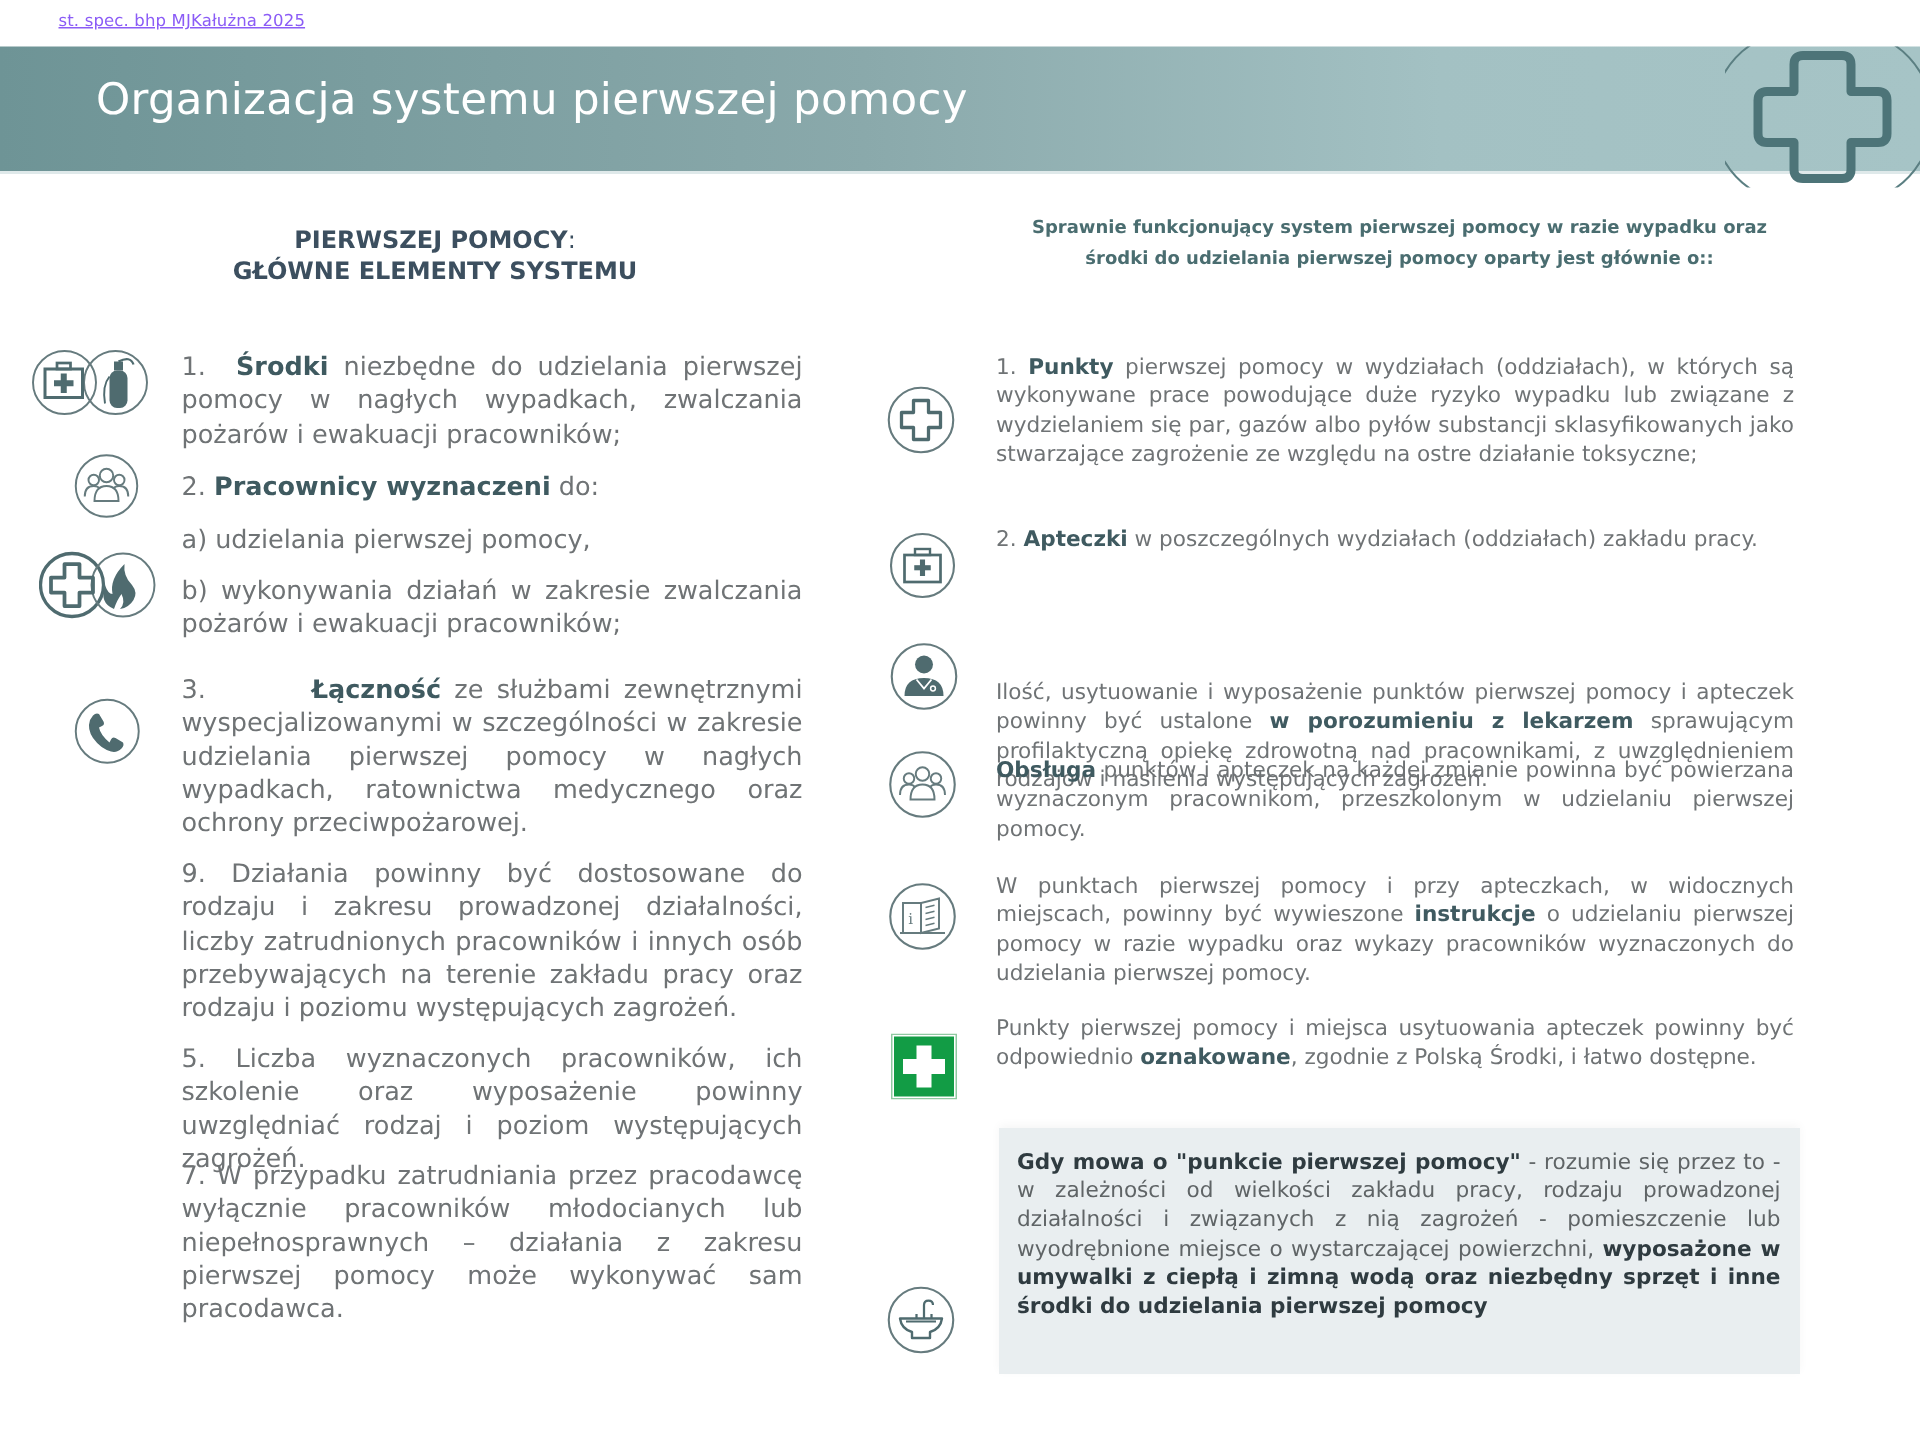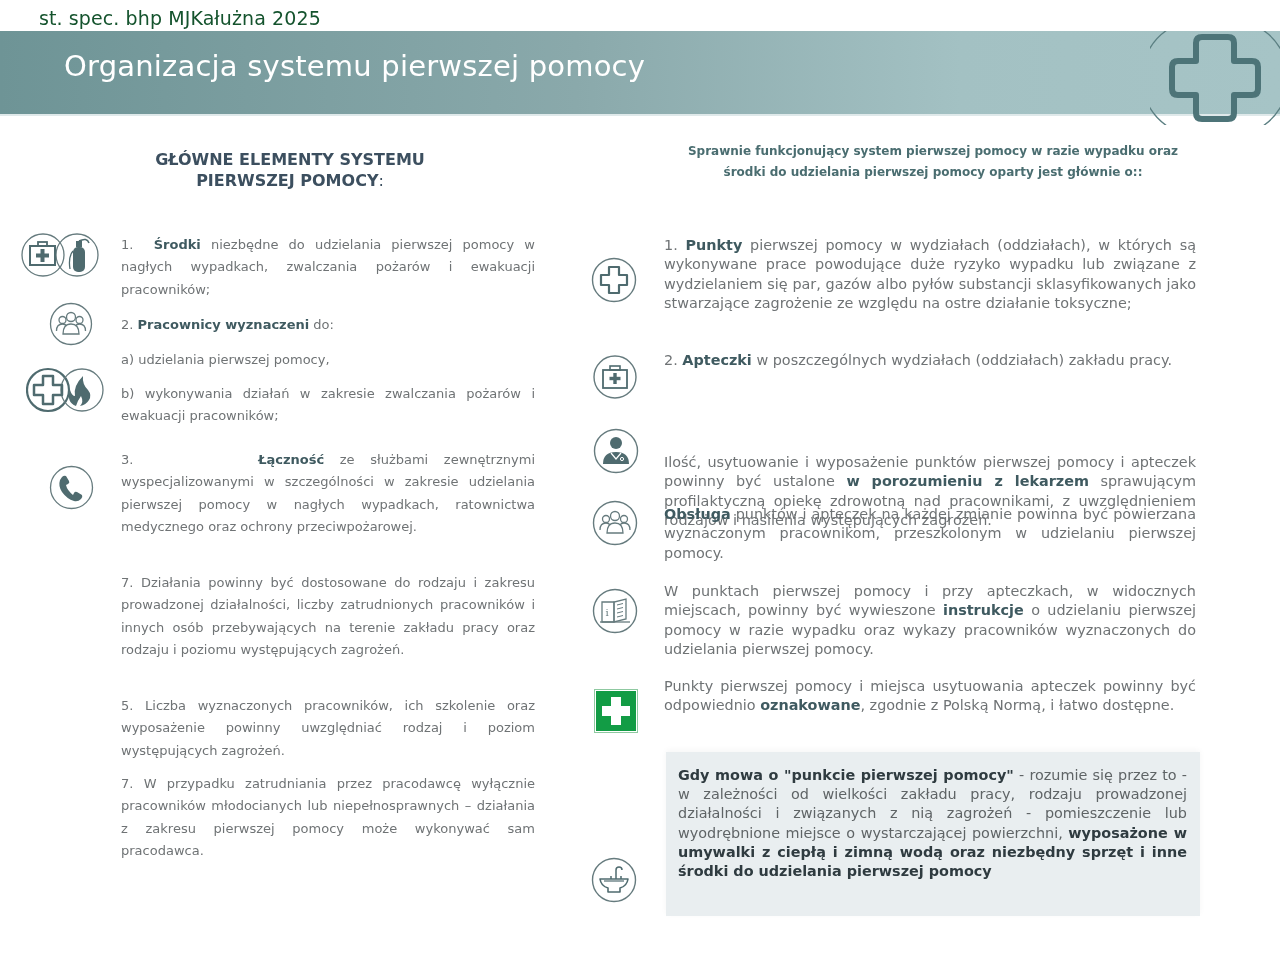--- a/index.html
+++ b/index.html
@@ -5,21 +5,21 @@
     html, body { margin: 0; padding: 0; }
     body {
       width: 1280px; height: 960px; overflow: hidden;
       background: #ffffff;
       font-family: "DejaVu Sans", sans-serif;
       color: #6b7072;
       position: relative;
     }
     .author {
       position: absolute; left: 39px; top: 7px;
-      font-size: 19px; color: #14532d; letter-spacing: 0.1px;
+      font-size: 11px; color: #8b5cf6; letter-spacing: 0.1px; text-decoration: underline;
     }
     .banner {
       position: absolute; left: 0; top: 31px; width: 1280px; height: 83px;
       background: linear-gradient(90deg, #6e9496 0%, #8aa9ab 45%, #a3c1c3 75%, #a6c4c6 100%);
       border-bottom: 2px solid #dfe9ea;
     }
     .banner-title {
       position: absolute; left: 64px; top: 18px;
       font-size: 29px; font-weight: 400; color: #ffffff; letter-spacing: 0.2px;
       font-family: "DejaVu Sans", sans-serif;
@@ -28,21 +28,21 @@
 
     .col-heading {
       position: absolute; text-align: center; font-weight: bold;
       color: #3e5d66; font-size: 16px; line-height: 21px;
     }
     .left-heading { left: 120px; width: 340px; top: 149px; color: #3c4f5f; }
     .left-heading .colon { font-weight: normal; }
     .right-heading { left: 668px; width: 530px; top: 141px; color: #4a6d70; font-size: 12px; }
 
     .para {
-      position: absolute; font-size: 13px; line-height: 22.3px;
+      position: absolute; font-size: 17px; line-height: 22.3px;
       text-align: justify; color: #6f7375;
     }
     .para b { color: #3f5a60; font-weight: bold; }
     .left .para { left: 121px; width: 414px; }
     .right .para { left: 664px; width: 532px; font-size: 14.4px; line-height: 19.4px; }
     .lastline-left { text-align-last: left; }
 
     .icon { position: absolute; }
     .icon svg { display: block; }
 
@@ -67,22 +67,22 @@
     <svg width="130" height="94" viewBox="0 0 130 94">
       <path d="M22 -4 A 58 58 0 0 0 22 98" fill="none" stroke="#5b7f82" stroke-width="1.3"></path>
       <path d="M108 -4 A 58 58 0 0 1 108 98" fill="none" stroke="#5b7f82" stroke-width="1.3"></path>
       <path d="M52 6 h26 q6 0 6 6 v18 h18 q6 0 6 6 v22 q0 6 -6 6 h-18 v18 q0 6 -6 6 h-26 q-6 0 -6 -6 v-18 h-18 q-6 0 -6 -6 v-22 q0 -6 6 -6 h18 v-18 q0 -6 6 -6 z" fill="none" stroke="#4d7478" stroke-width="6" stroke-linejoin="round"></path>
     </svg>
   </div>
 </div>
 
 <div class="left">
   <div class="col-heading left-heading">
+    <div><span>PIERWSZEJ POMOCY</span><span class="colon">:</span></div>
     <div>GŁÓWNE ELEMENTY SYSTEMU</div>
-    <div><span>PIERWSZEJ POMOCY</span><span class="colon">:</span></div>
   </div>
 
   <div class="icon" style="left:21px; top:231px;">
     <svg width="80" height="48" viewBox="0 0 80 48">
       <circle cx="22" cy="24" r="21" fill="none" stroke="#667b7e" stroke-width="1.3"></circle>
       <circle cx="56" cy="24" r="21" fill="none" stroke="#667b7e" stroke-width="1.3"></circle>
       <rect x="9" y="15" width="25" height="19" fill="none" stroke="#4f6b6f" stroke-width="2"></rect>
       <rect x="17" y="11" width="9" height="4" fill="none" stroke="#4f6b6f" stroke-width="1.8"></rect>
       <rect x="19.5" y="18" width="4" height="13" fill="#4f6b6f"></rect>
       <rect x="15" y="22.5" width="13" height="4" fill="#4f6b6f"></rect>
@@ -130,21 +130,21 @@
     <svg width="45" height="45" viewBox="0 0 45 45">
       <circle cx="22.5" cy="22.5" r="21" fill="none" stroke="#667b7e" stroke-width="1.3"></circle>
       <path d="M13 12 q2 -2 4 -1 l3 5 q1 2 -1 3 l-2 1 q1 5 7 10 l1 -2 q1 -2 3 -1 l5 3 q1 2 -1 4 q-3 3 -7 2 q-7 -2 -12 -9 q-4 -6 -2 -12 z" fill="#4f6b6f"></path>
     </svg>
   </div>
   <div class="para" style="top:449px;">
     <span>3.</span>&nbsp;&nbsp;&nbsp;&nbsp;&nbsp;&nbsp;&nbsp;&nbsp;<b>Łączność</b><span> ze służbami zewnętrznymi wyspecjalizowanymi w szczególności w zakresie udzielania pierwszej pomocy w nagłych wypadkach, ratownictwa medycznego oraz ochrony przeciwpożarowej.</span>
   </div>
 
   <div class="para" style="top:572px;">
-    <span>7. Działania powinny być dostosowane do rodzaju i zakresu prowadzonej działalności, liczby zatrudnionych pracowników i innych osób przebywających na terenie zakładu pracy oraz rodzaju i poziomu występujących zagrożeń.</span>
+    <span>9. Działania powinny być dostosowane do rodzaju i zakresu prowadzonej działalności, liczby zatrudnionych pracowników i innych osób przebywających na terenie zakładu pracy oraz rodzaju i poziomu występujących zagrożeń.</span>
   </div>
   <div class="para" style="top:695px;">
     <span>5. Liczba wyznaczonych pracowników, ich szkolenie oraz wyposażenie powinny uwzględniać rodzaj i poziom występujących zagrożeń.</span>
   </div>
   <div class="para" style="top:773px;">
     <span>7. W przypadku zatrudniania przez pracodawcę wyłącznie pracowników młodocianych lub niepełnosprawnych – działania z zakresu pierwszej pomocy może wykonywać sam pracodawca.</span>
   </div>
 </div>
 
 <div class="right">
@@ -217,21 +217,21 @@
 
   <div class="icon" style="left:594px; top:689px;">
     <svg width="44" height="44" viewBox="0 0 44 44">
       <rect x="0.5" y="0.5" width="43" height="43" fill="#ffffff" stroke="#8fc9a1" stroke-width="1"></rect>
       <rect x="2" y="2" width="40" height="40" fill="#129c45"></rect>
       <rect x="17" y="8" width="10" height="28" fill="#ffffff"></rect>
       <rect x="8" y="17" width="28" height="10" fill="#ffffff"></rect>
     </svg>
   </div>
   <div class="para lastline-left" style="top:677px;">
-    <span>Punkty pierwszej pomocy i miejsca usytuowania apteczek powinny być odpowiednio </span><b>oznakowane</b><span>, zgodnie z Polską Normą, i łatwo dostępne.</span>
+    <span>Punkty pierwszej pomocy i miejsca usytuowania apteczek powinny być odpowiednio </span><b>oznakowane</b><span>, zgodnie z Polską Środki, i łatwo dostępne.</span>
   </div>
 
   <div class="definition-box">
     <div class="def-text">
       <b>Gdy mowa o  "punkcie pierwszej pomocy"</b><span> - rozumie się przez to - w zależności od wielkości zakładu pracy, rodzaju prowadzonej działalności i związanych z nią zagrożeń - pomieszczenie lub wyodrębnione miejsce o wystarczającej powierzchni, </span><b>wyposażone w umywalki z ciepłą i zimną wodą oraz niezbędny sprzęt i inne środki do udzielania pierwszej pomocy</b>
     </div>
   </div>
 
   <div class="icon" style="left:591px; top:857px;">
     <svg width="46" height="46" viewBox="0 0 46 46">

